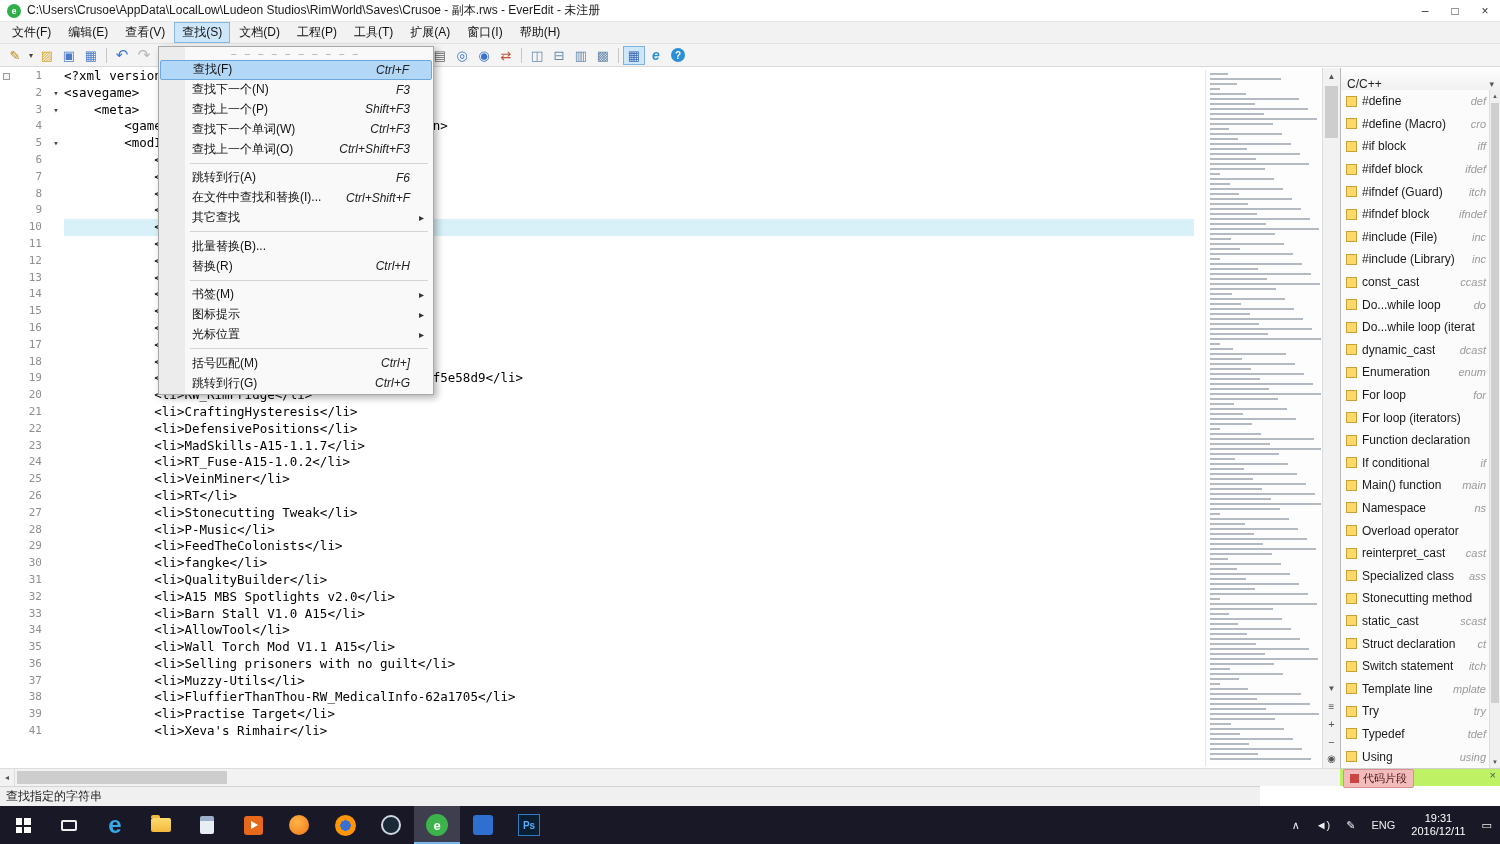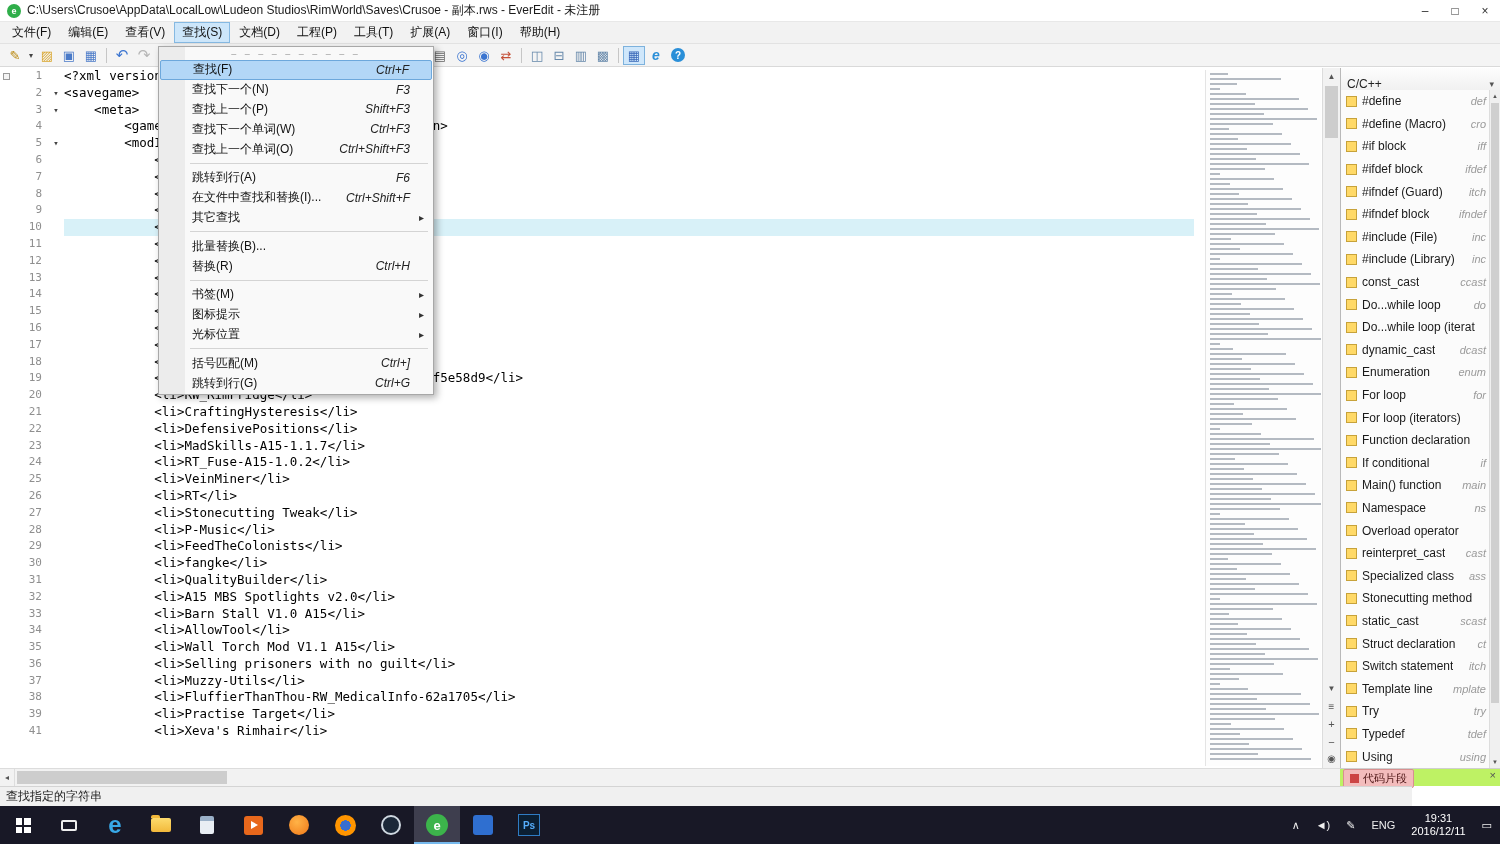--- a/index.html
+++ b/index.html
@@ -71,21 +71,21 @@
   .sps-up{top:0;} .sps-down{bottom:0;}
   .sps-thumb{ position:absolute; left:1px; top:13px; width:8px; height:600px; background:#cfcfcf; }
   
   .hscroll { position:absolute; top:768px; left:0; width:1340px; height:18px; background:#f2f2f2; border-top:1px solid #dcdcdc; }
   .hs-btn { position:absolute; left:0; top:0; width:15px; height:17px; display:flex; align-items:center; justify-content:center; font-size:8px; color:#555; border-right:1px solid #ddd; }
   .hs-thumb { position:absolute; left:17px; top:2px; width:210px; height:13px; background:#cdcdcd; }
   .paneltabs { position:absolute; top:768px; left:1340px; width:160px; height:18px; background:#bef264; border-top:1px solid #cfcfcf; display:flex; align-items:flex-start; }
   .snippet-tab { display:flex; align-items:center; margin-left:3px; padding:1px 6px; background:#f3bcbc; border:1px solid #d89090; border-radius:2px; font-size:11px; color:#4a1212; }
   .tab-grid-icon { width:9px; height:9px; background:#cc4444; margin-right:4px; }
   .paneltab-close { margin-left:auto; margin-right:4px; color:#555; font-size:11px; }
-  .statusbar { position:absolute; top:786px; left:0; width:1412px; height:20px; background:#f0f0f0; border-top:1px solid #d4d4d4; display:flex; align-items:center; font-size:12px; color:#222; padding-left:6px; }
+  .statusbar { position:absolute; top:786px; left:0; width:1260px; height:20px; background:#f0f0f0; border-top:1px solid #d4d4d4; display:flex; align-items:center; font-size:12px; color:#222; padding-left:6px; }
   
   .taskbar { position:absolute; top:806px; left:0; width:1500px; height:38px; background:#181826; display:flex; align-items:center; color:#fff; }
   .app-slot { width:46px; height:38px; display:flex; align-items:center; justify-content:center; flex:none; }
   .app-slot.active { background:#3e3e4e; box-shadow:inset 0 -2px 0 #76b9ed; }
   .app-glyph { display:flex; align-items:center; justify-content:center; }
   [data-app-icon="windows-logo-icon"]{ width:15px;height:15px;background-color:#fff;
     background-image:linear-gradient(90deg,transparent 6.5px,#181826 6.5px 8.5px,transparent 8.5px),
                      linear-gradient(0deg,transparent 6.5px,#181826 6.5px 8.5px,transparent 8.5px); }
   [data-app-icon="task-view-icon"]{ width:16px;height:11px;border:2px solid #eee;border-radius:2px; }
   [data-app-icon="edge-icon"]{ color:#38a9e8;font-size:24px;font-weight:bold;line-height:24px; }

